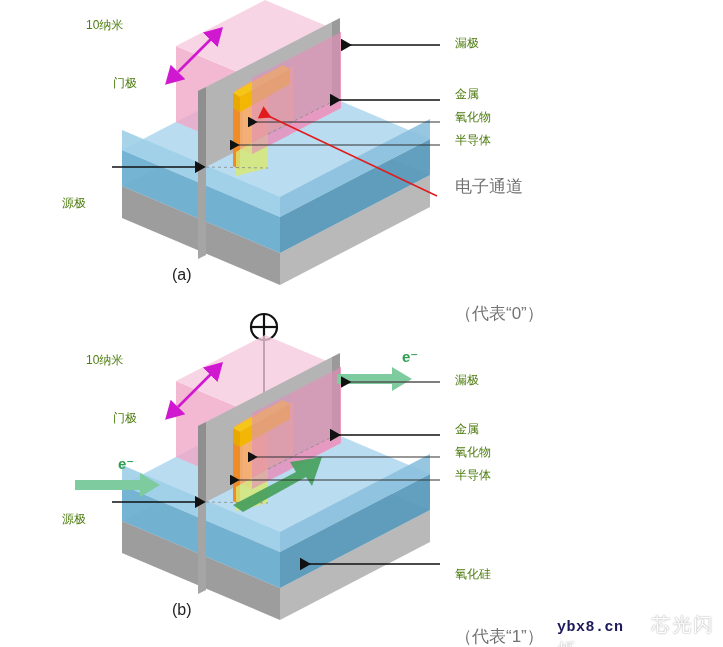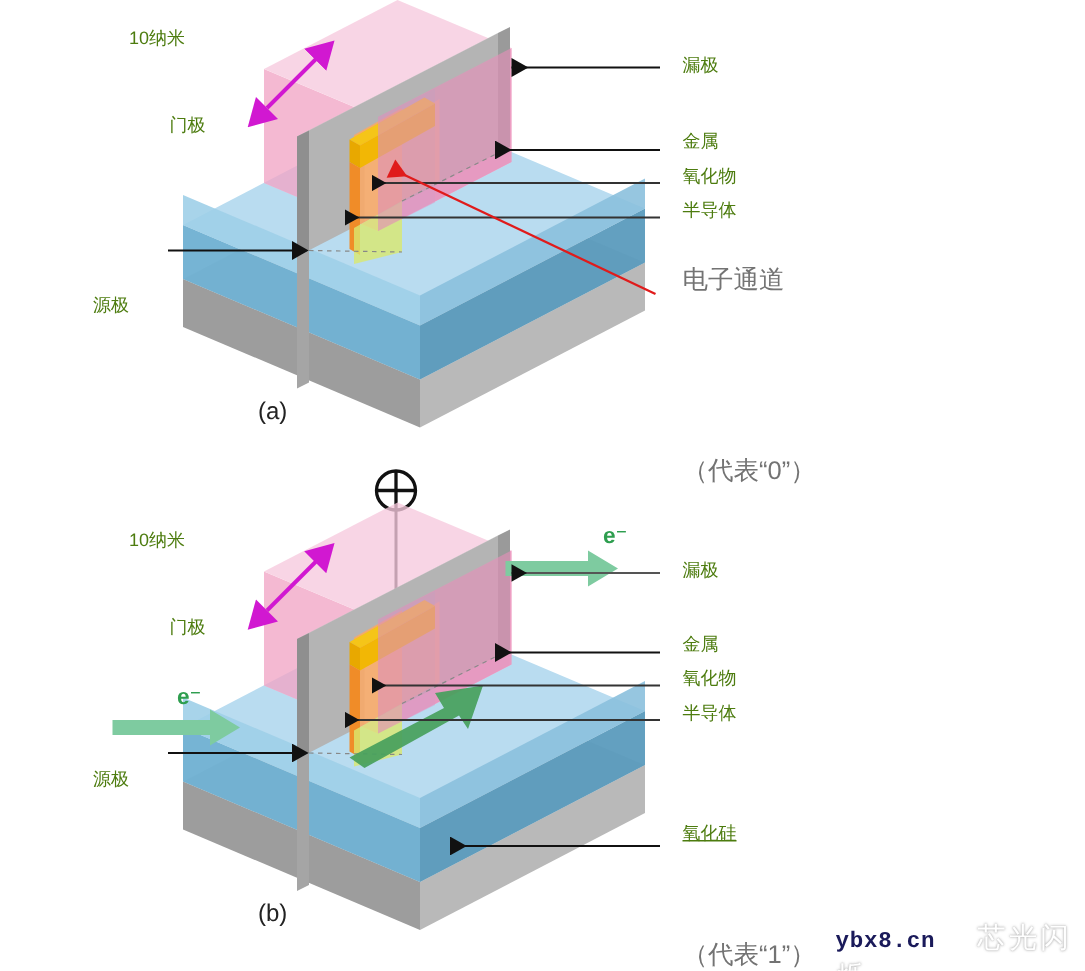--- a/index.html
+++ b/index.html
@@ -221,21 +221,21 @@
   </svg>
 
   <div class="lbl" style="left:86px;  top:41px;">10纳米</div>
   <div class="lbl" style="left:113px; top:99px;">门极</div>
   <div class="lbl" style="left:62px;  top:200px;">源极</div>
 
   <div class="lbl" style="left:455px; top:61px;">漏极</div>
   <div class="lbl" style="left:455px; top:110px;">金属</div>
   <div class="lbl" style="left:455px; top:133px;">氧化物</div>
   <div class="lbl" style="left:455px; top:156px;">半导体</div>
-  <div class="lbl" style="left:455px; top:236px;text-decoration:underline;">氧化硅</div>
+  <div class="lbl" style="left:455px; top:255px;">氧化硅</div>
 
   <div class="lbl-blk" style="left:455px; top:313px;">（代表“1”）</div>
 
   <div class="emark" style="left:402px; top:36px;">e⁻</div>
   <div class="emark" style="left:118px; top:143px;">e⁻</div>
 
   <div class="panel-tag" style="left:172px; top:289px;">(b)</div>
 </div>
 
 <div class="wm" style="left:557px; top:612px;">

